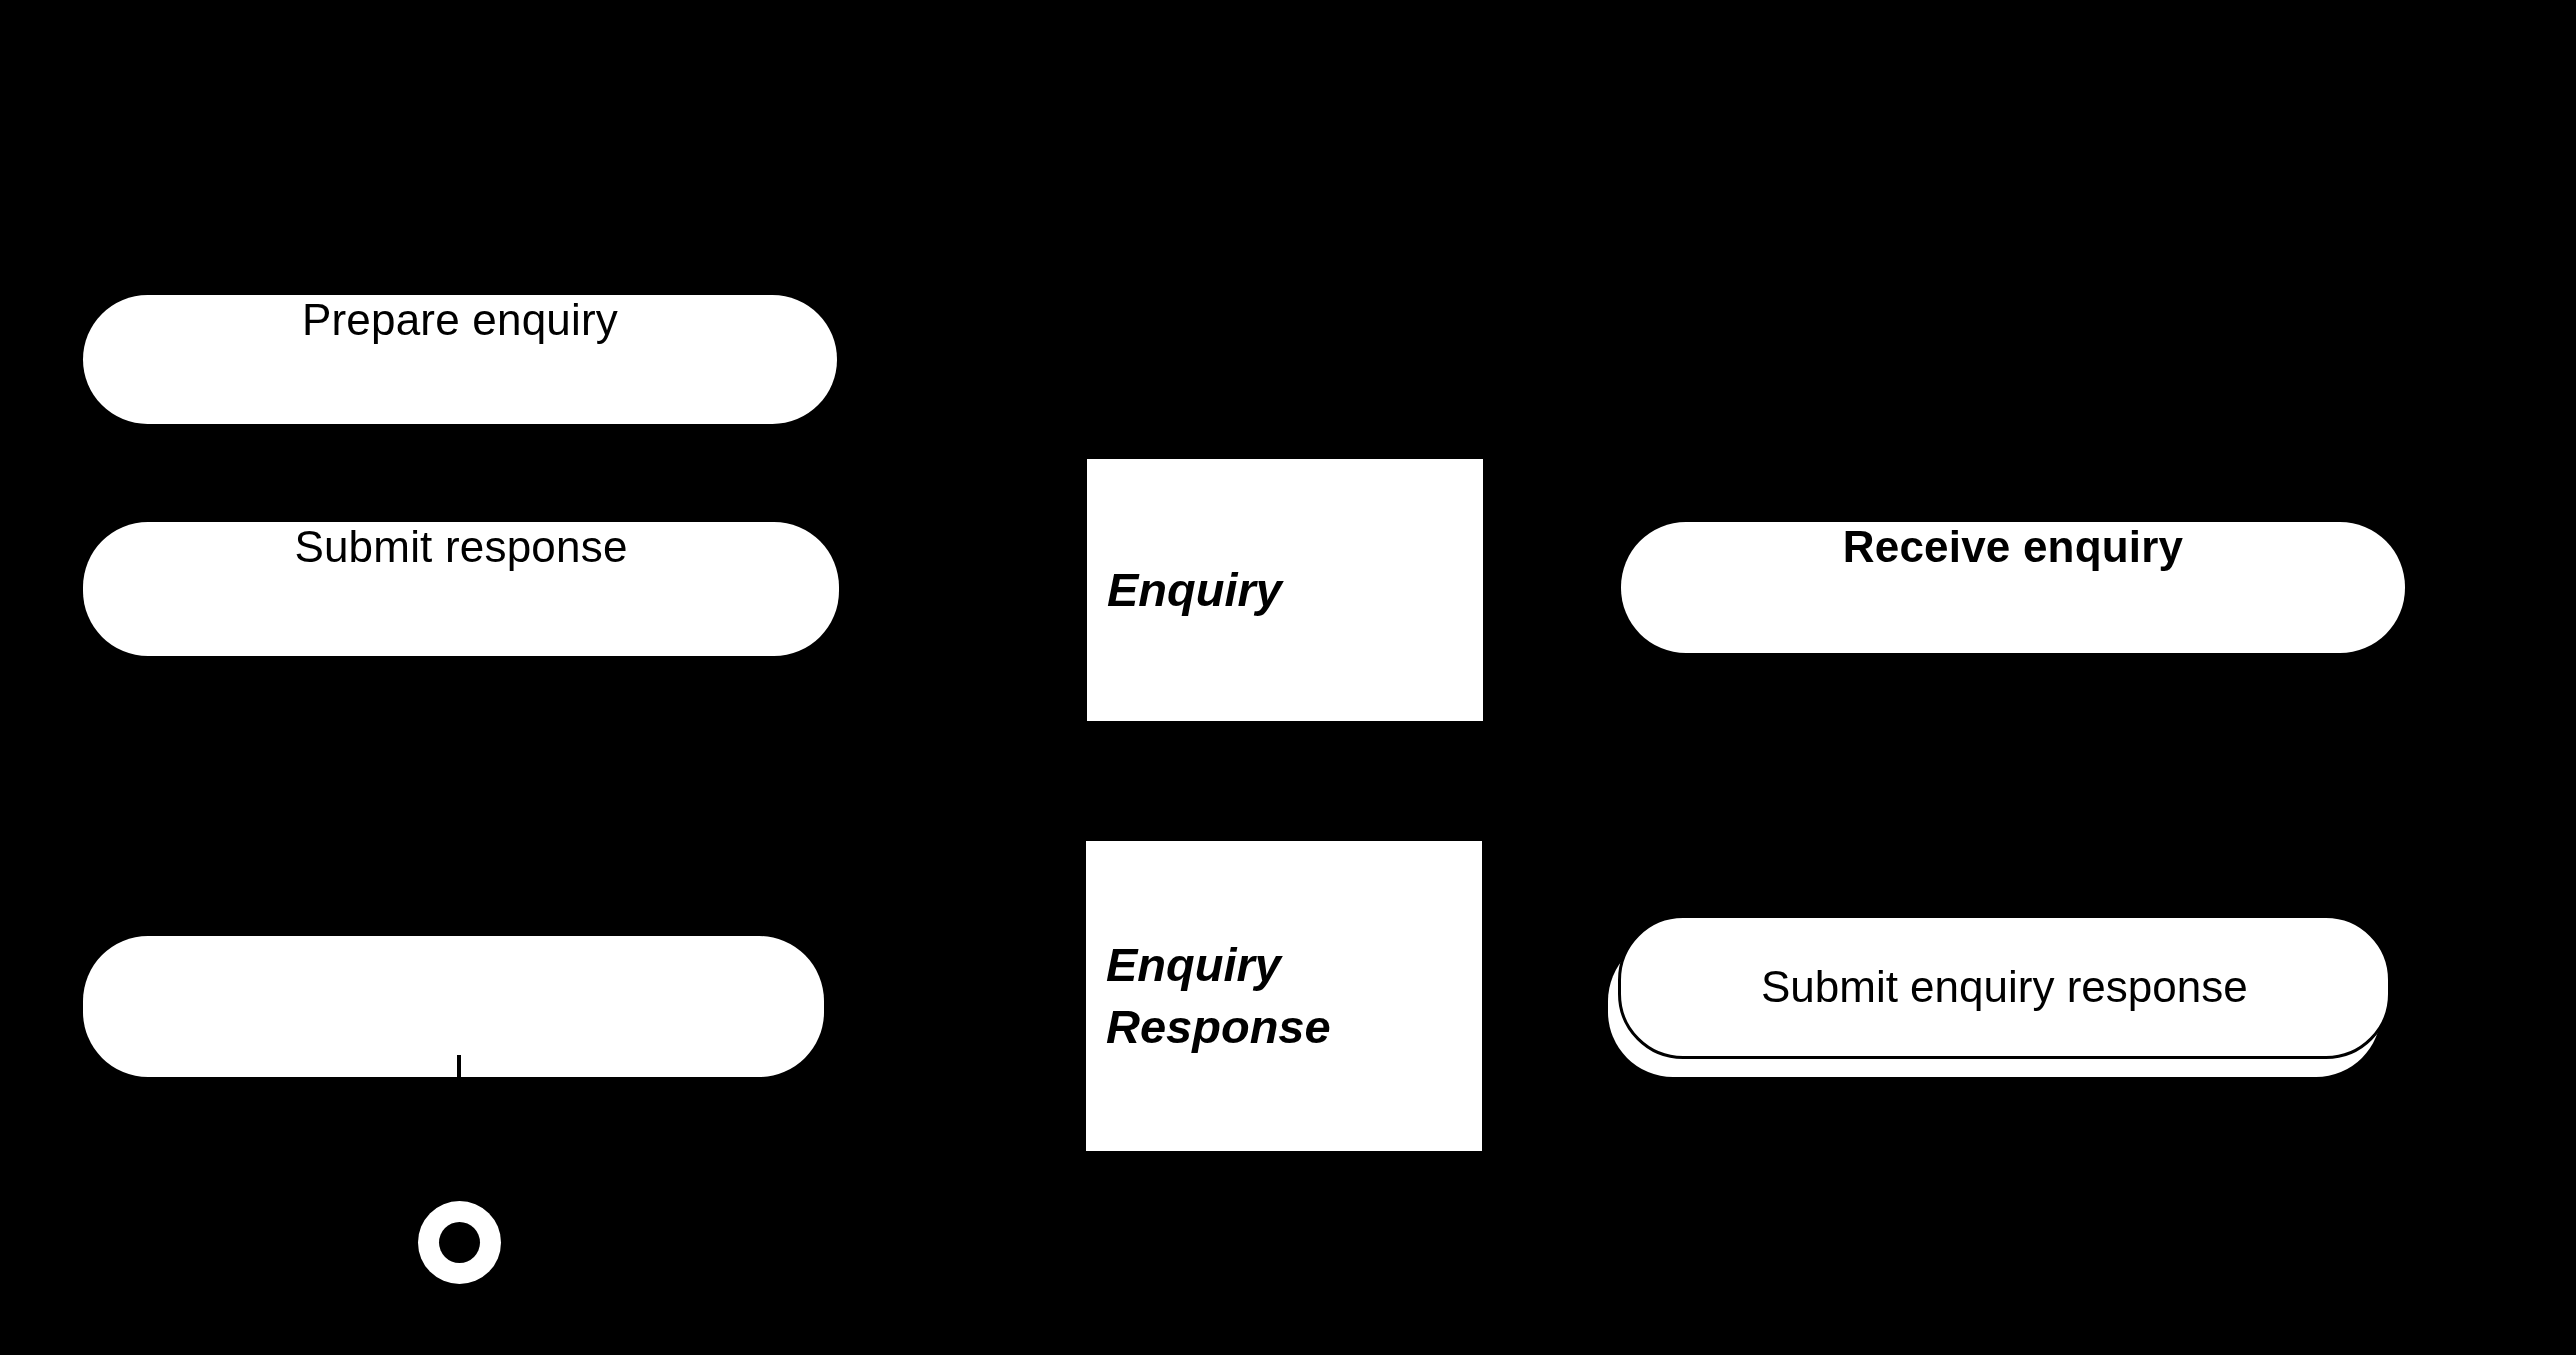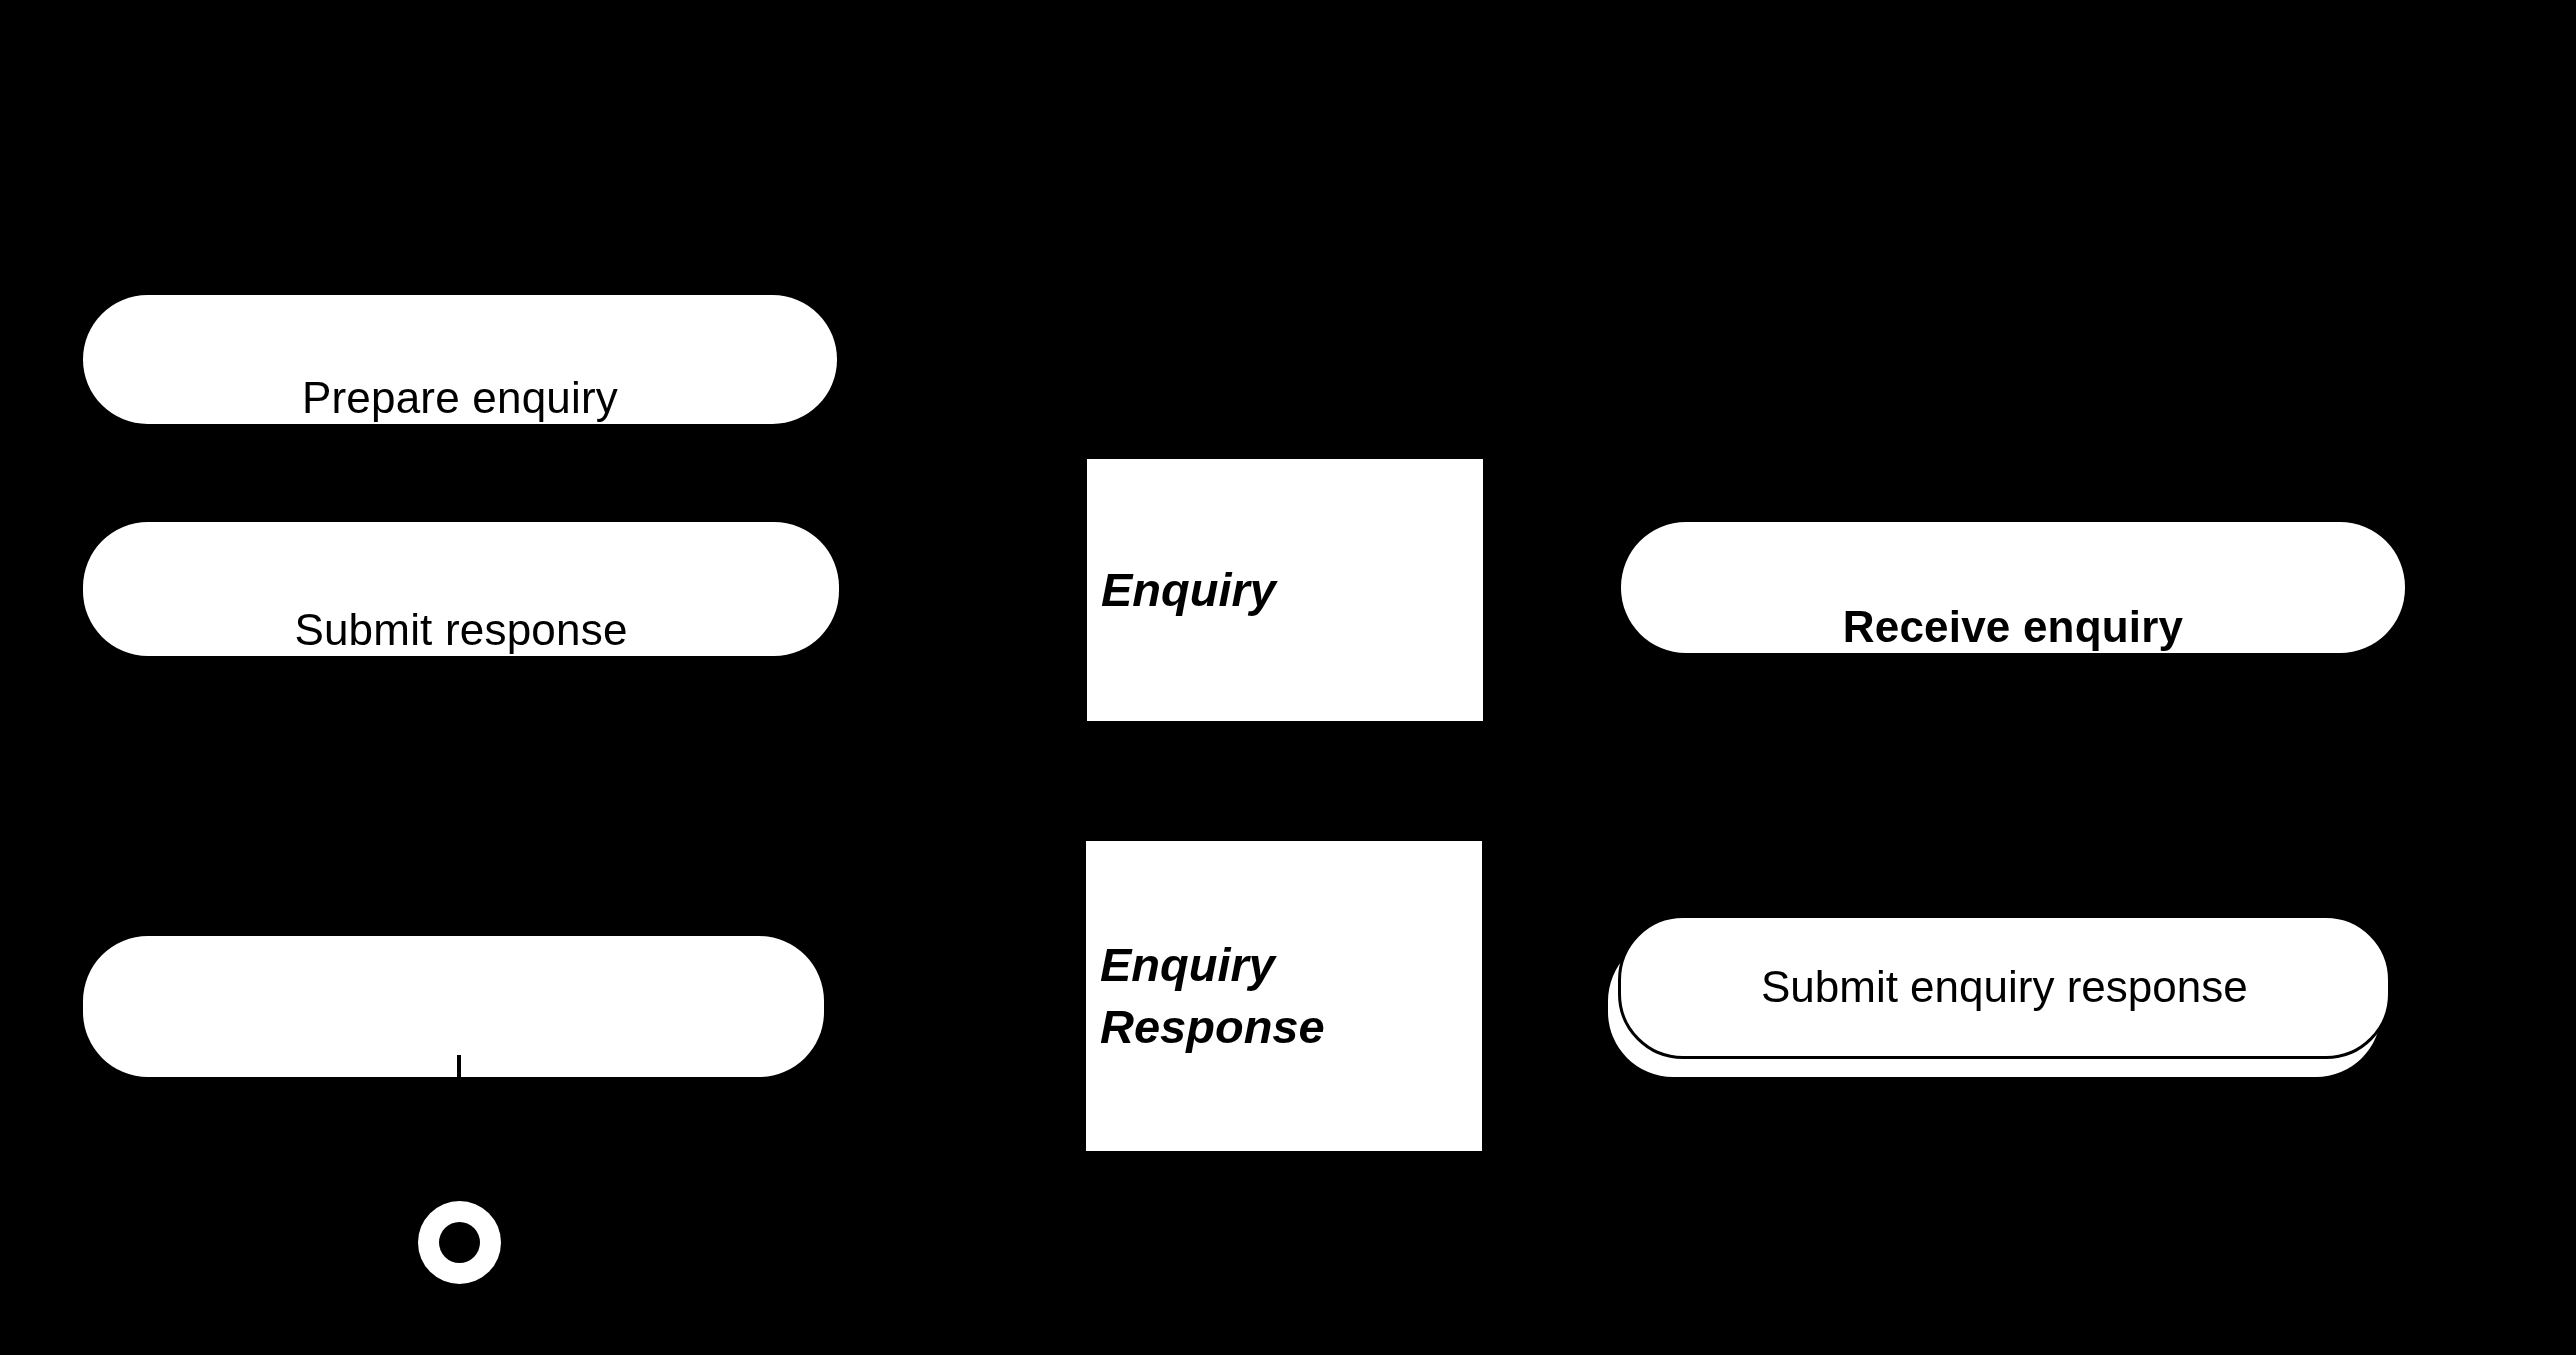--- a/index.html
+++ b/index.html
@@ -16,21 +16,21 @@
     font-family: "Liberation Sans", sans-serif;
   }
 
   
   .action {
     position: absolute;
     background: #ffffff;
     color: #000000;
     border-radius: 65px;
     display: flex;
-    align-items: flex-end;
+    align-items: flex-start;
     justify-content: center;
     box-sizing: border-box;
     text-align: center;
     font-size: 44px;
     font-weight: 400;
     line-height: 1.15;
     letter-spacing: 0.2px;
   }
 
   
@@ -69,21 +69,21 @@
     position: absolute;
     background: #ffffff;
     color: #000000;
     box-sizing: border-box;
     display: flex;
     align-items: center;
     font-style: italic;
     font-weight: bold;
     font-size: 47px;
     line-height: 1.32;
-    padding-left: 14px;
+    padding-left: 20px;
     white-space: pre-line;
   }
 
   
   .final-node {
     position: absolute;
     border-radius: 50%;
     background: #ffffff;
   }
   .final-node .core {

